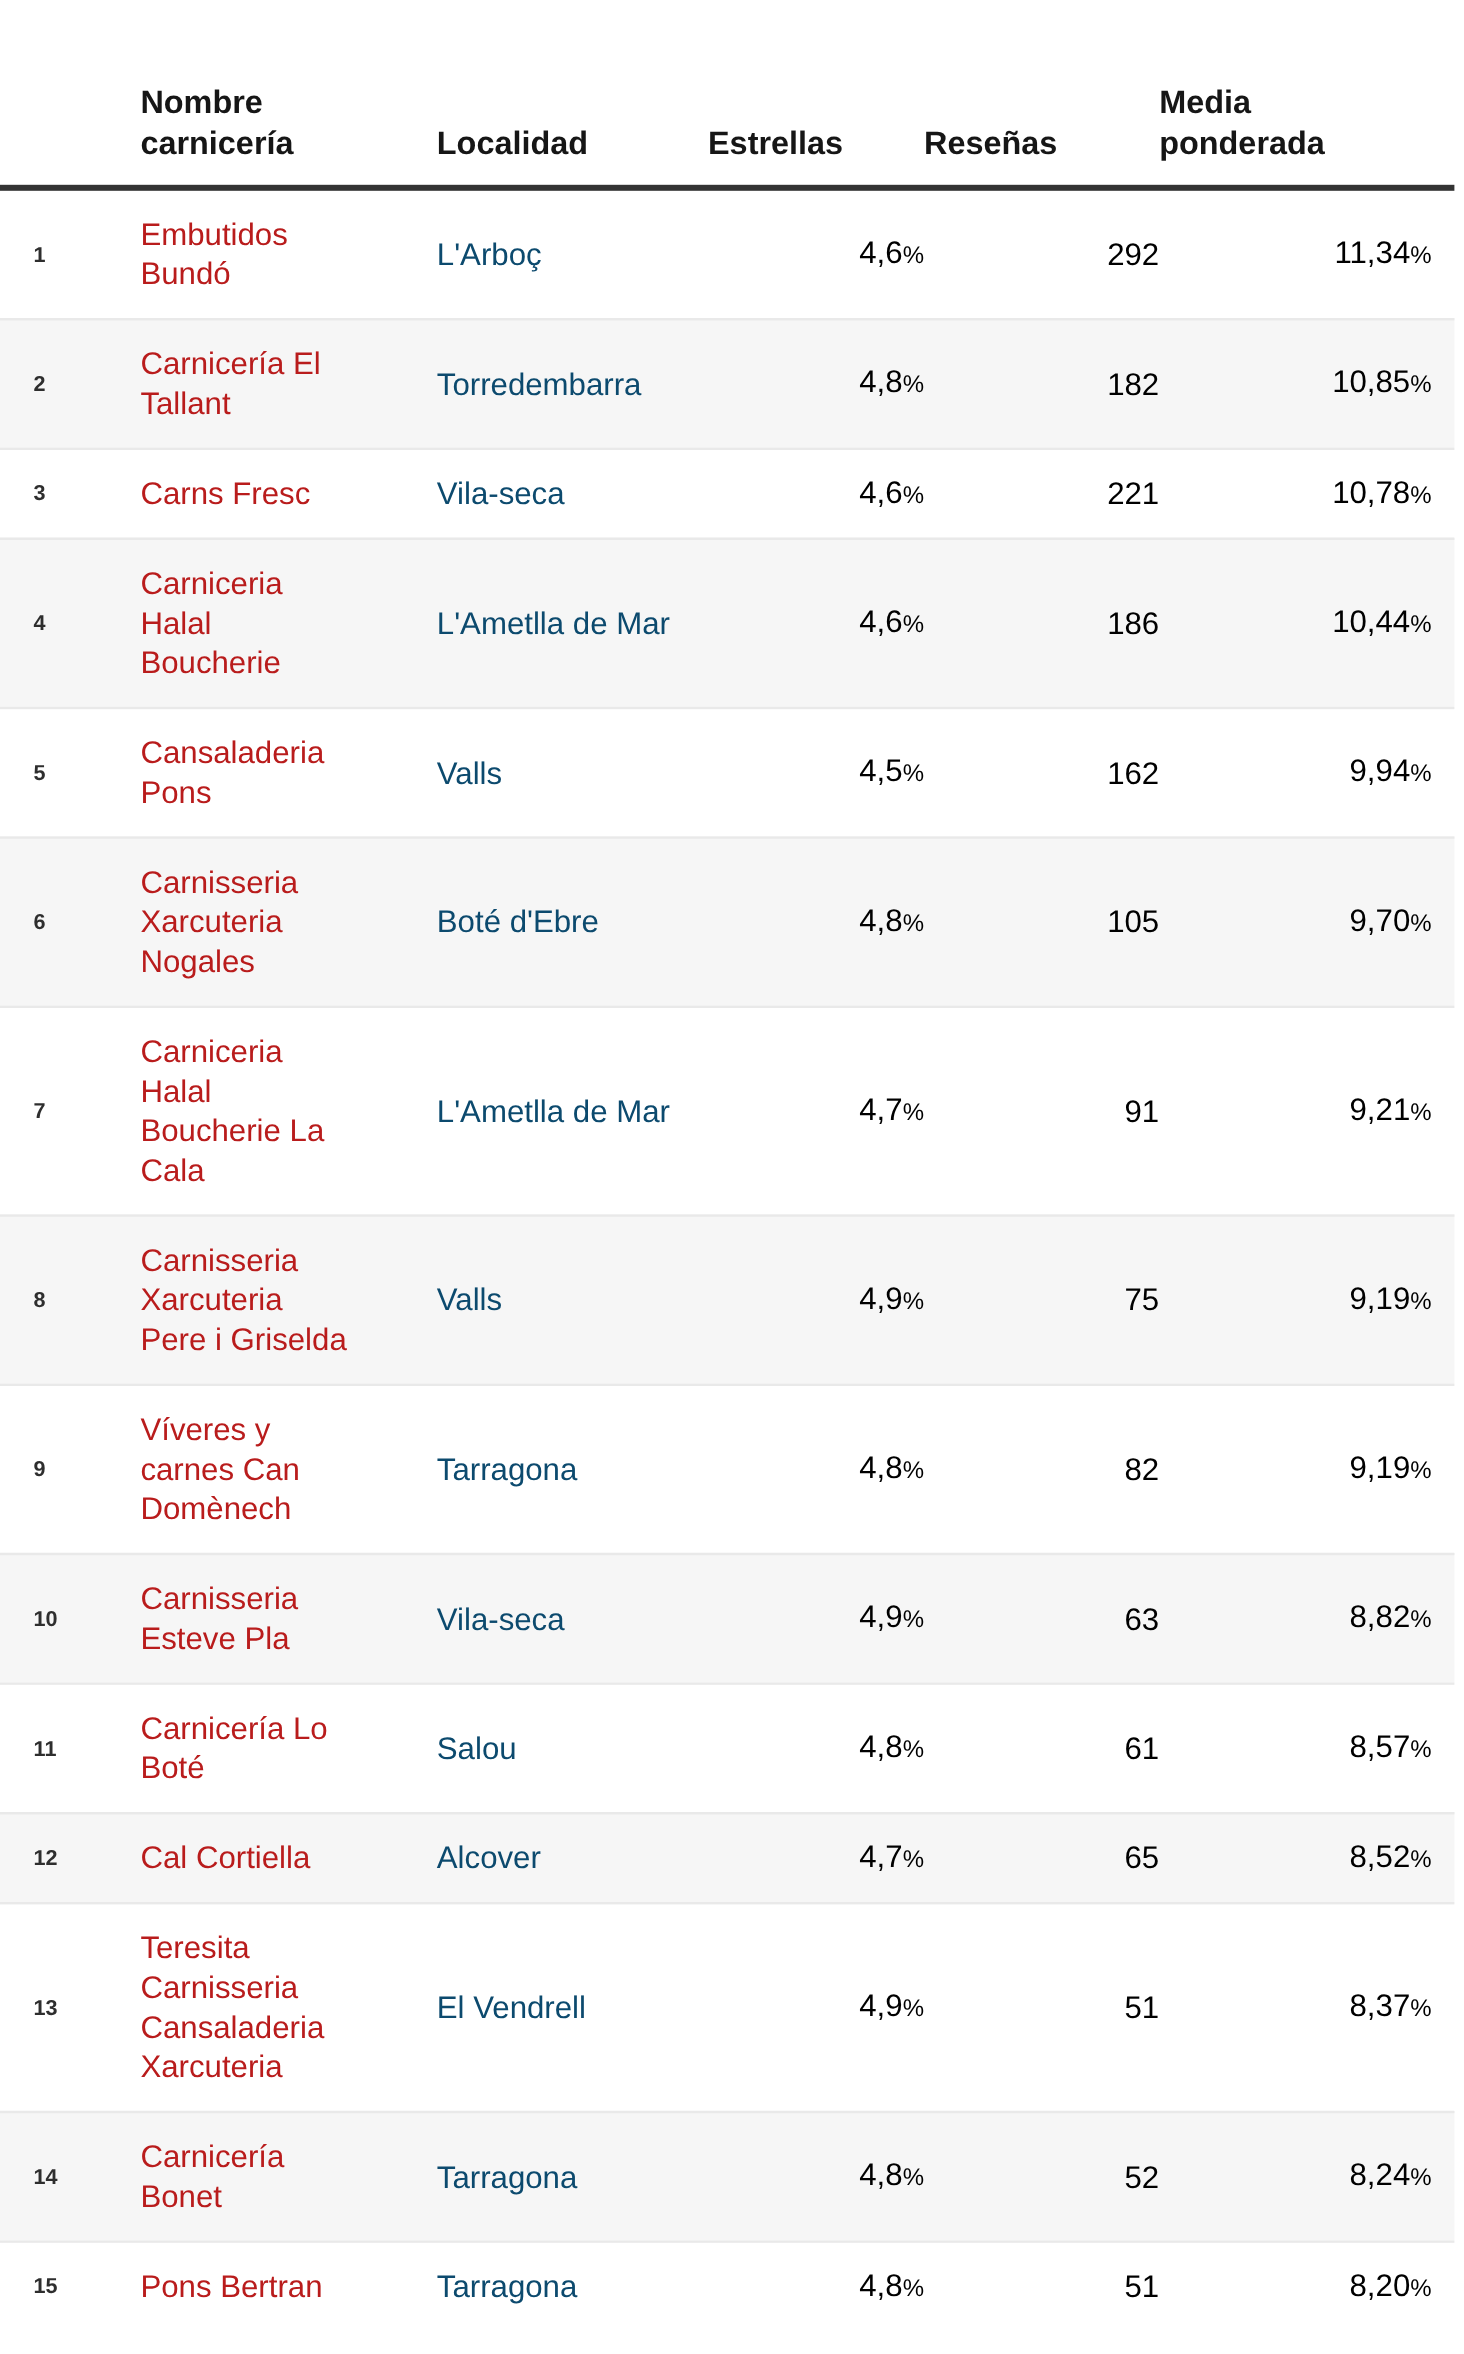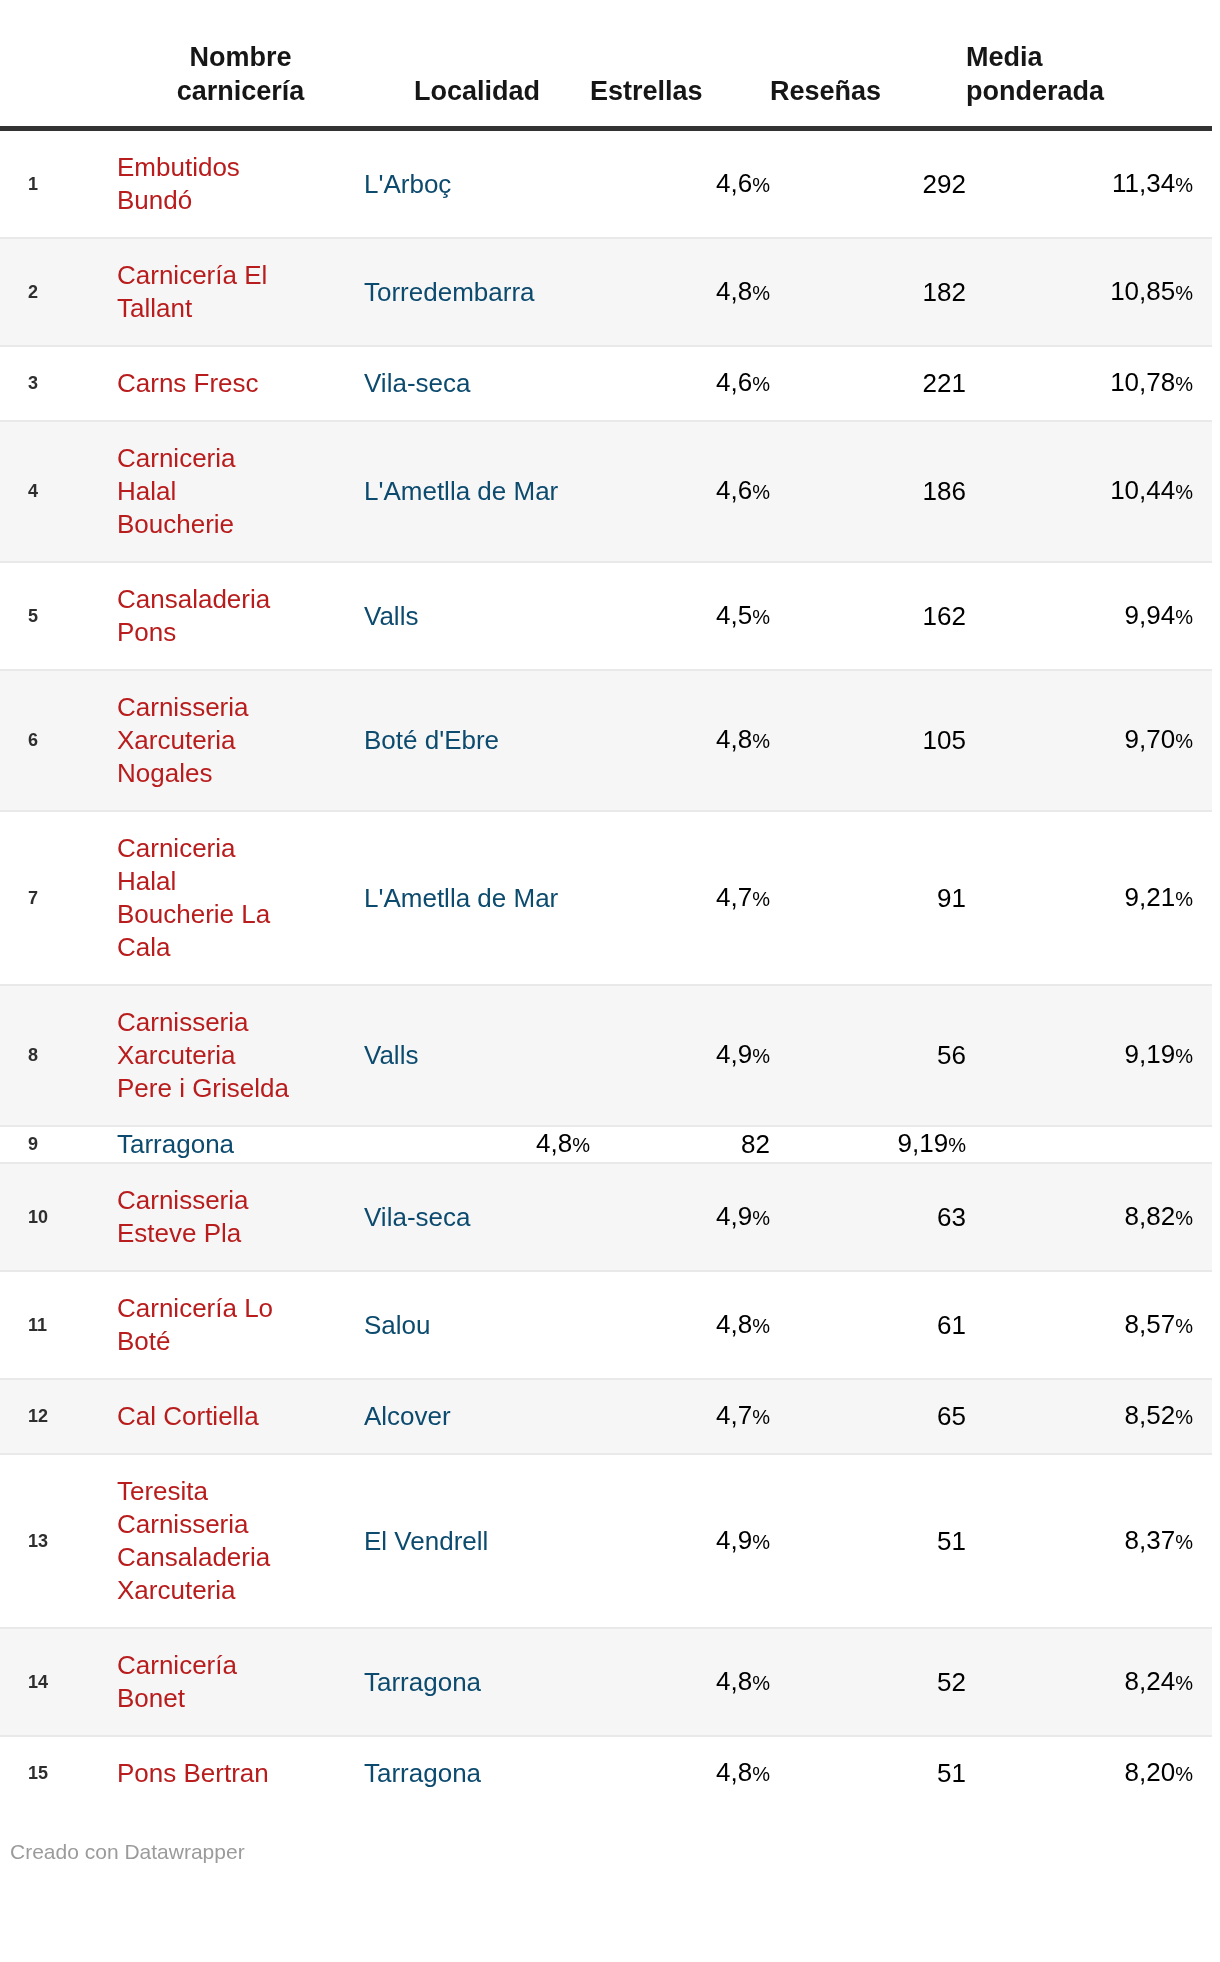--- a/index.html
+++ b/index.html
@@ -31,21 +31,21 @@
     padding: 40px 0 18px 0;
     border-bottom: 5px solid #333333;
   }
   .header-cell {
     font-weight: bold;
     font-size: 27px;
     line-height: 34px;
     color: #161616;
     white-space: pre-line;
   }
-  .h-left { text-align: center; }
+  .h-left { text-align: left; margin-top: 28px; }
   .h-right { }
   .row {
     align-items: center;
     border-top: 2px solid #e9e9e9;
   }
   .row.first { border-top: none; }
   .row.alt { background: #f6f6f6; }
   .cell-rank {
     font-weight: bold;
     font-size: 18px;
@@ -171,26 +171,29 @@
       <div class="cell-num"><span>9,21</span><span class="unit">%</span></div>
     </div>
 
     <div class="grid-row row alt">
       <div class="cell-rank">8</div>
       <div class="cell-name">Carnisseria
 Xarcuteria
 Pere i Griselda</div>
       <div class="cell-loc">Valls</div>
       <div class="cell-num"><span>4,9</span><span class="unit">%</span></div>
-      <div class="cell-num">56</div>
+      <div class="cell-num">75</div>
       <div class="cell-num"><span>9,19</span><span class="unit">%</span></div>
     </div>
 
     <div class="grid-row row">
       <div class="cell-rank">9</div>
+      <div class="cell-name">Víveres y
+carnes Can
+Domènech</div>
       <div class="cell-loc">Tarragona</div>
       <div class="cell-num"><span>4,8</span><span class="unit">%</span></div>
       <div class="cell-num">82</div>
       <div class="cell-num"><span>9,19</span><span class="unit">%</span></div>
     </div>
 
     <div class="grid-row row alt">
       <div class="cell-rank">10</div>
       <div class="cell-name">Carnisseria
 Esteve Pla</div>

